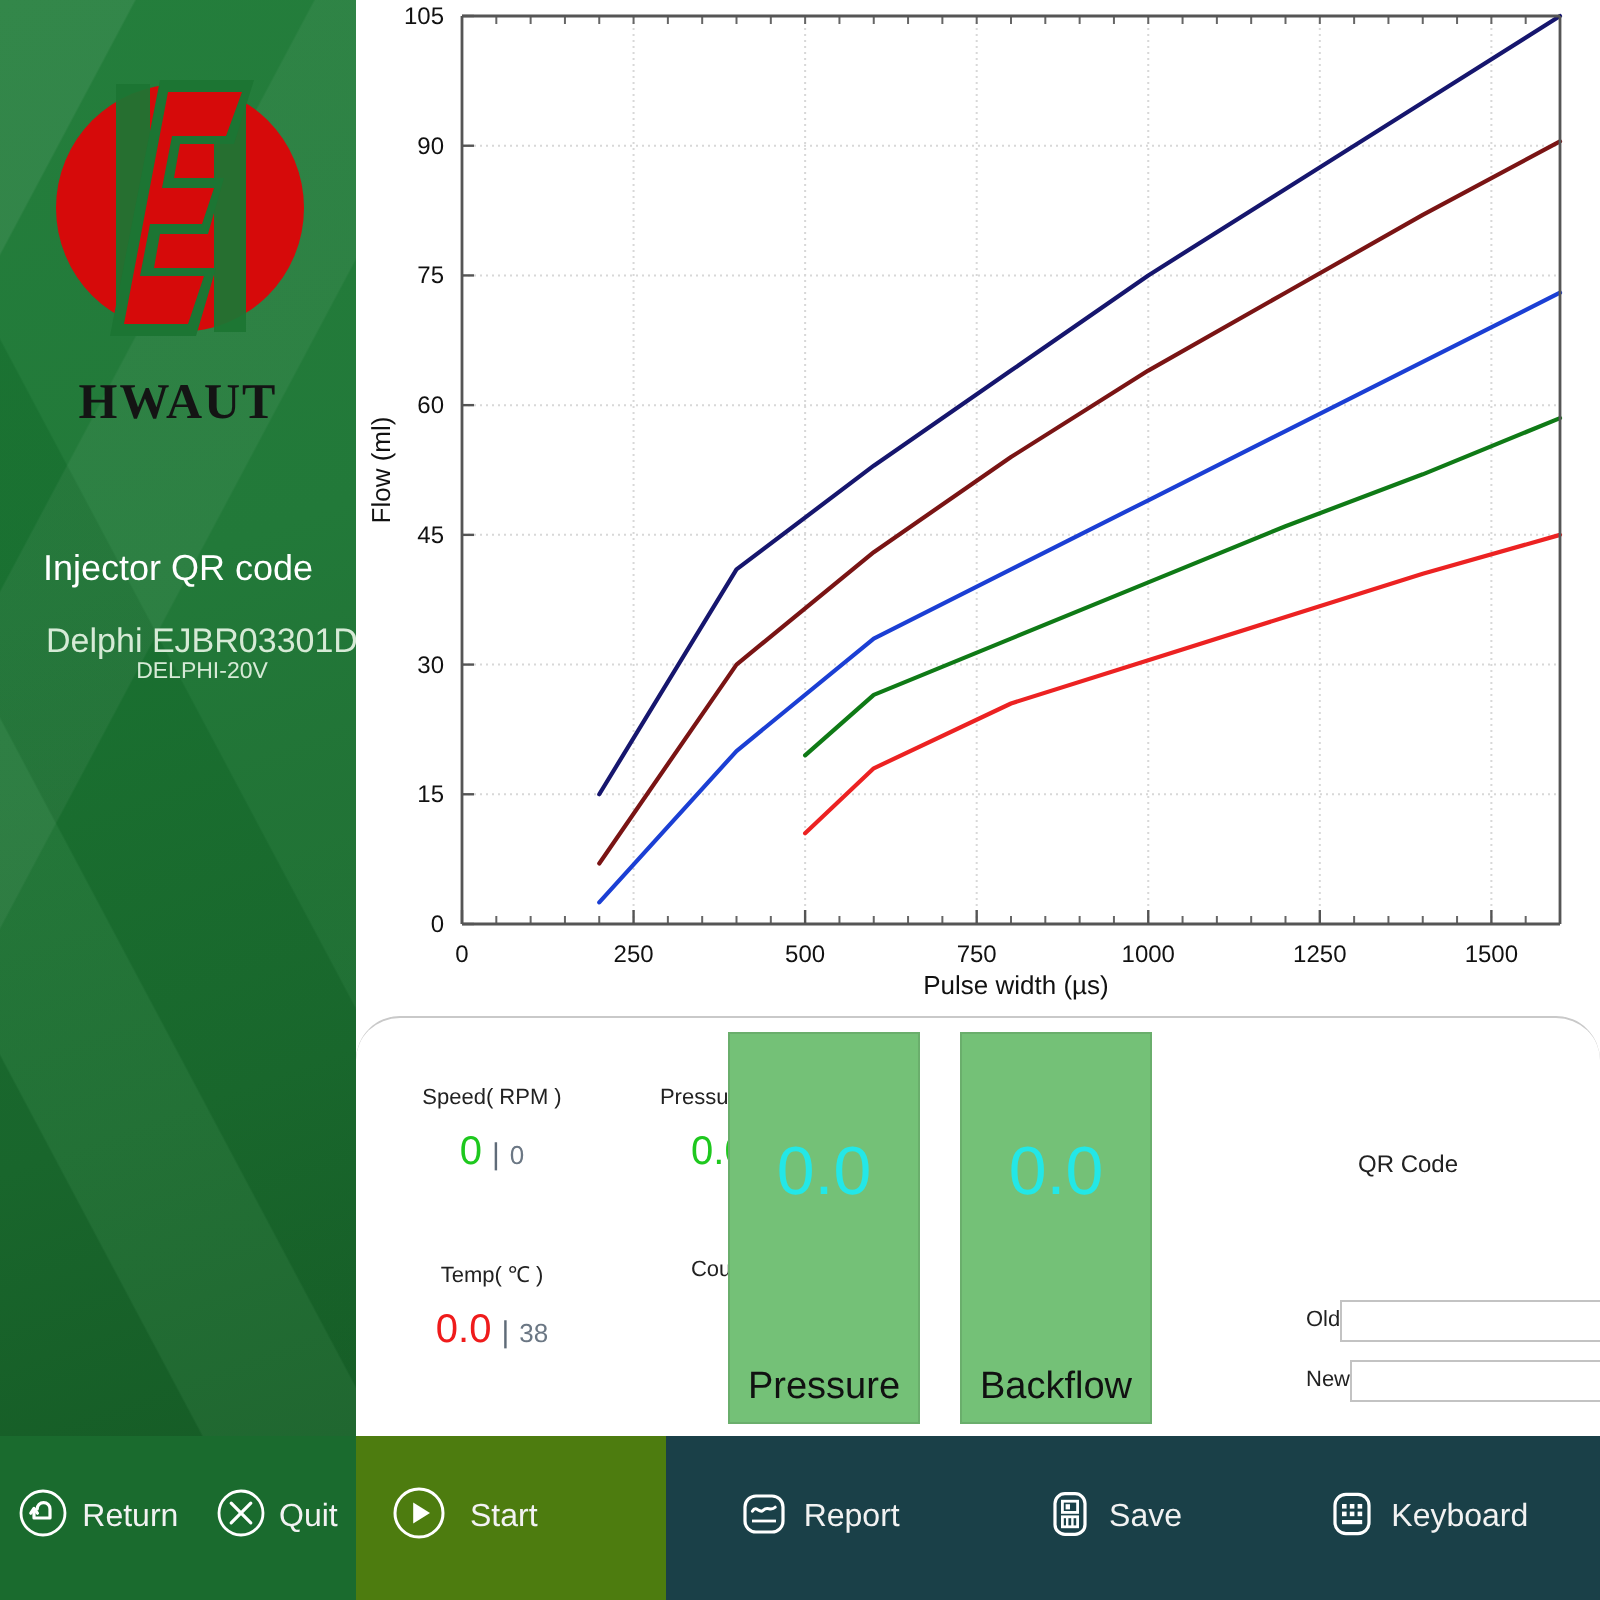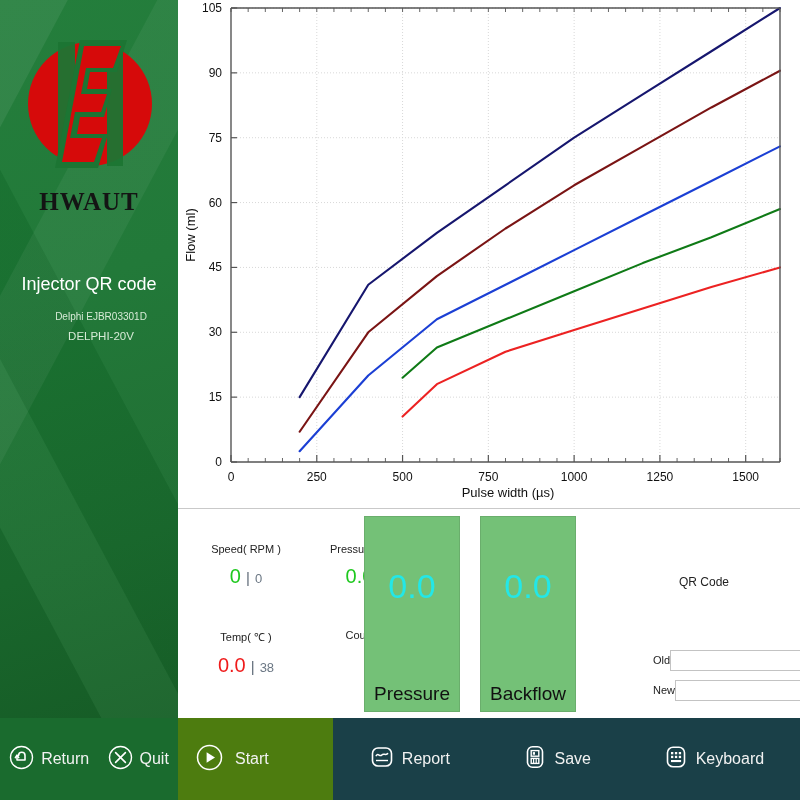--- a/index.html
+++ b/index.html
@@ -40,21 +40,21 @@
   #sidebar-title {
     position: absolute; left: 0; top: 274px; width: 178px;
     text-align: center;
     font-size: 18px;
     color: #ffffff;
     font-weight: normal;
   }
   #sidebar-sub1 {
     position: absolute; left: 0; top: 311px; width: 202px;
     text-align: center;
-    font-size: 10px;
+    font-size: 17px;
     color: #d6ead6;
   }
   #sidebar-sub2 {
     position: absolute; left: 0; top: 330px; width: 202px;
     text-align: center;
     font-size: 11.5px;
     color: #d6ead6;
   }
 
   
@@ -64,20 +64,21 @@
     background: #ffffff;
   }
   #chart-svg { display: block; }
 
   
   #readout-panel {
     position: absolute; left: 178px; top: 508px;
     width: 622px; height: 210px;
     background: #ffffff;
     border-top: 1px solid #c9c9c9;
+    border-radius: 22px;
   }
   .metric { position: absolute; text-align: center; }
   .metric-label {
     font-size: 11px; color: #222222;
     white-space: nowrap;
   }
   .metric-values {
     margin-top: 11px;
     white-space: nowrap;
     line-height: 1;

